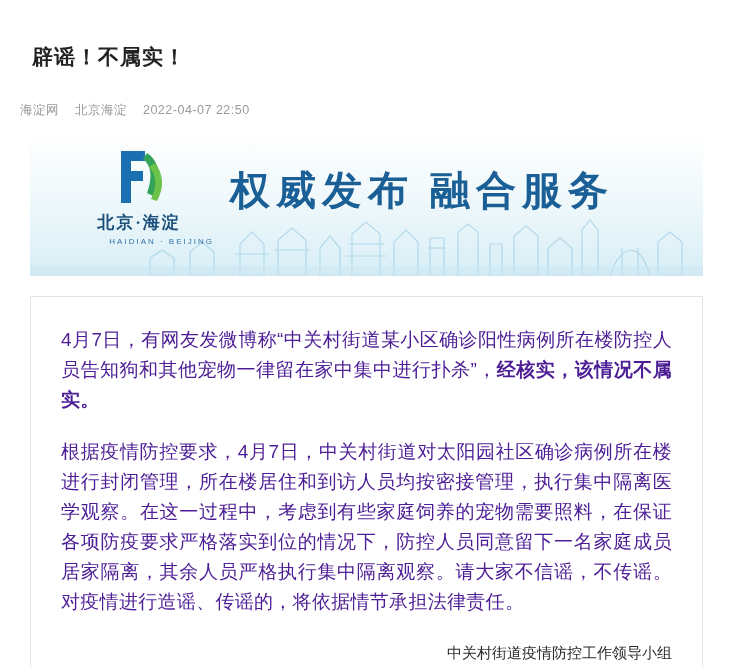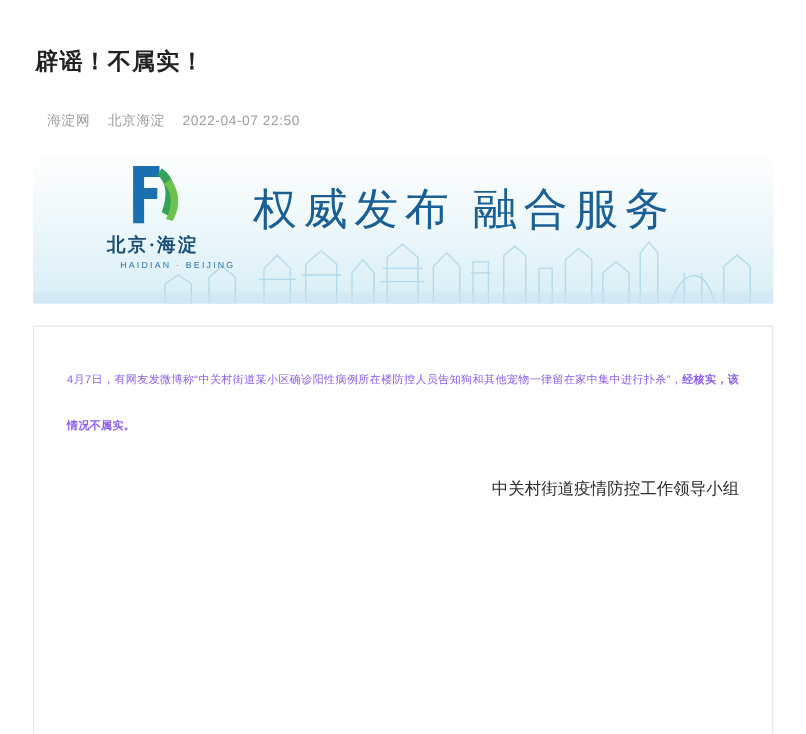--- a/index.html
+++ b/index.html
@@ -23,21 +23,21 @@
   }
   .article-title {
     font-size: 21px;
     font-weight: 700;
     color: #222222;
     letter-spacing: 1px;
     padding: 28px 52px 0 32px;
     line-height: 1.4;
   }
   .meta-row {
-    padding: 16px 32px 0 43px;
+    padding: 16px 32px 0 20px;
     font-size: 12.5px;
     color: #9a9a9a;
     letter-spacing: 0.5px;
   }
   .meta-row span {
     margin-right: 12px;
   }
   .banner {
     margin: 22px 30px 0 30px;
     height: 135px;
@@ -87,40 +87,40 @@
     font-size: 8px;
     color: #2f73a8;
     letter-spacing: 2px;
     margin-top: 3px;
   }
   .banner-slogan {
     position: absolute;
     left: 200px;
     top: 22px;
     font-size: 40px;
-    font-weight: 400;
+    font-weight: 700;
     color: #1a5f96;
     letter-spacing: 6px;
     font-family: "Liberation Serif", serif;
     text-shadow: 0 1px 0 rgba(255,255,255,0.6);
     white-space: nowrap;
   }
   .content-box {
     margin: 20px 30px 0 30px;
     border: 1px solid #e3e3e3;
     background: #ffffff;
     padding: 28px 30px 26px 30px;
     box-sizing: border-box;
     height: 380px;
     overflow: hidden;
   }
   .para {
-    font-size: 10px;
-    line-height: 42px;
-    color: #8b5cf6;
+    font-size: 19px;
+    line-height: 30px;
+    color: #4c1d95;
     text-align: justify;
     letter-spacing: 0.3px;
     margin: 0 0 22px 0;
   }
   .para.bold-tail b {
     font-weight: 700;
   }
   .signature {
     text-align: right;
     font-size: 15px;
@@ -189,18 +189,19 @@
       <div class="logo-text-en">HAIDIAN · BEIJING</div>
     </div>
 
     <div class="banner-slogan">权威发布 融合服务</div>
   </div>
 
   <div class="content-box">
     <p class="para bold-tail">
       <span>4月7日，有网友发微博称“中关村街道某小区确诊阳性病例所在楼防控人员告知狗和其他宠物一律留在家中集中进行扑杀”，</span><b>经核实，该情况不属实。</b>
     </p>
+    <p class="para">根据疫情防控要求，4月7日，中关村街道对太阳园社区确诊病例所在楼进行封闭管理，所在楼居住和到访人员均按密接管理，执行集中隔离医学观察。在这一过程中，考虑到有些家庭饲养的宠物需要照料，在保证各项防疫要求严格落实到位的情况下，防控人员同意留下一名家庭成员居家隔离，其余人员严格执行集中隔离观察。请大家不信谣，不传谣。对疫情进行造谣、传谣的，将依据情节承担法律责任。</p>
     <div class="signature">
       <span class="sig-line">中关村街道疫情防控工作领导小组</span>
     </div>
   </div>
 
 </div>
 
 </body></html>

